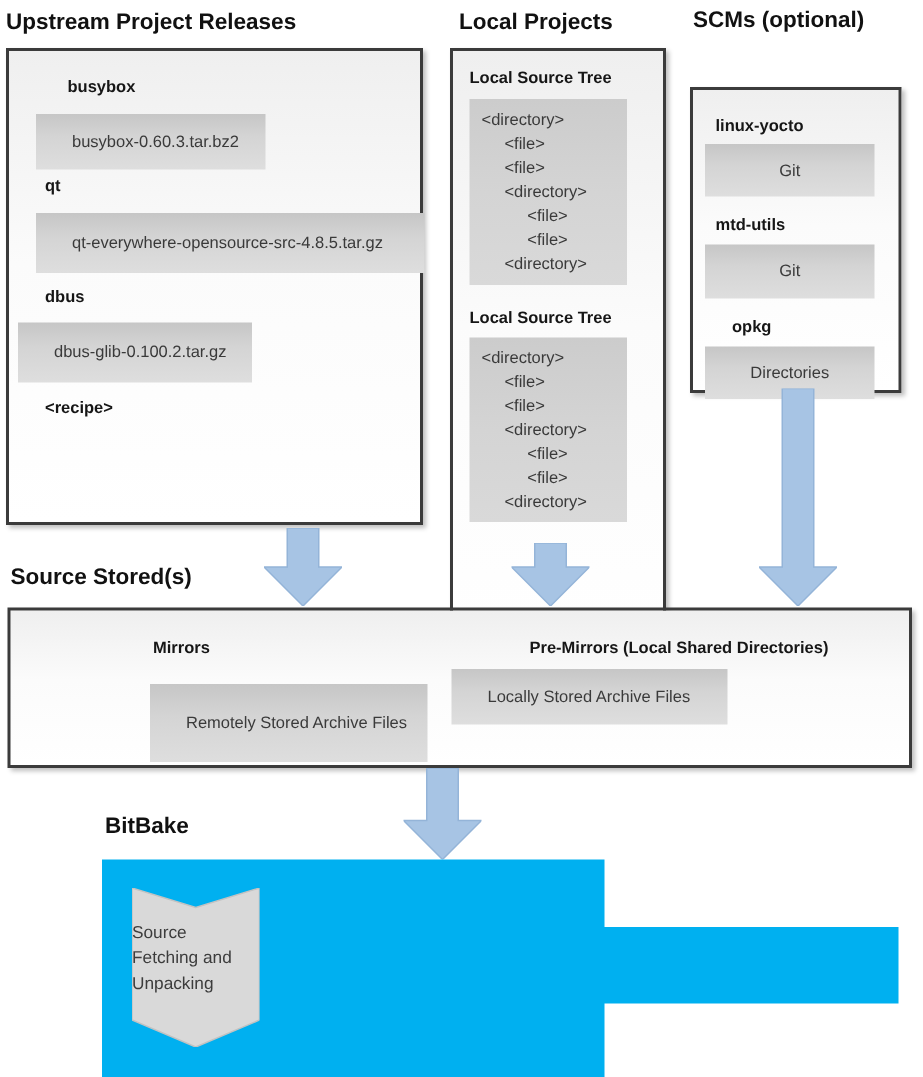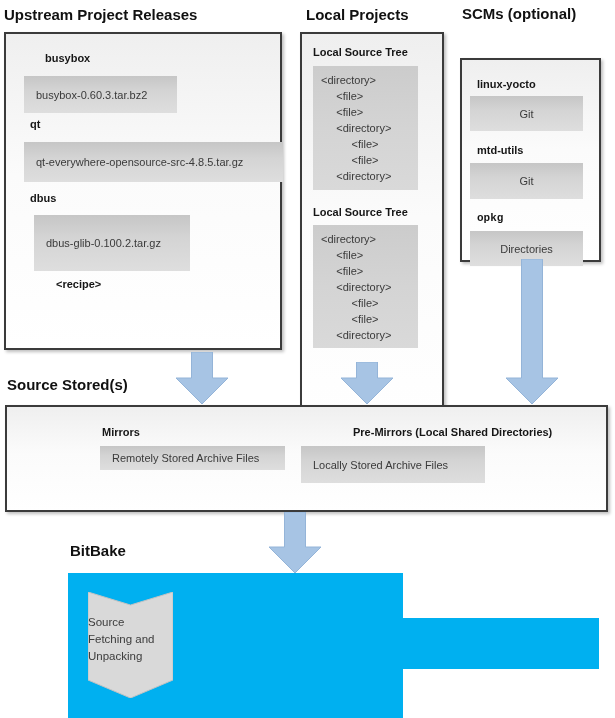--- a/index.html
+++ b/index.html
@@ -12,21 +12,21 @@
     position:absolute;border:2px solid #3b3b3b;box-sizing:border-box;
     background:linear-gradient(180deg,#efefef 0%,#fbfbfb 45%,#ffffff 100%);
     box-shadow:2px 2px 3px rgba(0,0,0,0.25);
   }
   .lbl{position:absolute;font-size:11px;font-weight:bold;color:#161616;white-space:nowrap;}
   .gbox{
     position:absolute;box-sizing:border-box;
     background:linear-gradient(180deg,#c6c6c6 0%,#d4d4d4 40%,#dedede 100%);
     font-size:11px;color:#3a3a3a;display:flex;align-items:center;
   }
-  .gbox.left{padding-left:12px;justify-content:flex-start;}
+  .gbox.left{padding-left:24px;justify-content:flex-start;}
   .gbox.center{justify-content:center;text-align:center;}
   .gbox.multiline{white-space:pre-line;line-height:15px;}
   .tree{
     position:absolute;box-sizing:border-box;
     background:linear-gradient(180deg,#cccccc 0%,#d4d4d4 50%,#d9d9d9 100%);
     font-size:11px;color:#3a3a3a;padding:6px 0 0 8px;
   }
   .tree span{display:block;white-space:pre;line-height:16px;}
   .arrow{position:absolute;}
   .cyan-rect{position:absolute;background:#00b0f0;}
@@ -46,23 +46,23 @@
   <div class="h1" style="left:306px;top:6px;">Local Projects</div>
 
   <div class="panel" style="left:4px;top:32px;width:278px;height:318px;">
     <div class="lbl" style="left:20px;top:18px;padding-left:19px;">busybox</div>
     <div class="gbox left" style="left:18px;top:42px;width:153px;height:37px;">busybox-0.60.3.tar.bz2</div>
 
     <div class="lbl" style="left:24px;top:84px;">qt</div>
     <div class="gbox left" style="left:18px;top:108px;width:259px;height:40px;">qt-everywhere-opensource-src-4.8.5.tar.gz</div>
 
     <div class="lbl" style="left:24px;top:158px;">dbus</div>
-    <div class="gbox left" style="left:28px;top:181px;width:156px;height:56px;">dbus-glib-0.100.2.tar.gz</div>
+    <div class="gbox left" style="left:6px;top:181px;width:156px;height:40px;">dbus-glib-0.100.2.tar.gz</div>
 
-    <div class="lbl" style="left:24px;top:244px;margin-left:26px;">&lt;recipe&gt;</div>
+    <div class="lbl" style="left:24px;top:232px;">&lt;recipe&gt;</div>
   </div>
 
   <div class="panel" style="left:300px;top:32px;width:144px;height:409px;">
     <div class="lbl" style="left:11px;top:12px;">Local Source Tree</div>
     <div class="tree" style="left:11px;top:32px;width:105px;height:124px;">
       <span>&lt;directory&gt;</span>
       <span>     &lt;file&gt;</span>
       <span>     &lt;file&gt;</span>
       <span>     &lt;directory&gt;</span>
       <span>          &lt;file&gt;</span>
@@ -82,38 +82,38 @@
     </div>
   </div>
 
   <div class="panel" style="left:460px;top:30px;width:141px;height:204px;margin-top:28px;">
     <div class="lbl" style="left:15px;top:18px;">linux-yocto</div>
     <div class="gbox center" style="left:8px;top:36px;width:113px;height:35px;">Git</div>
 
     <div class="lbl" style="left:15px;top:84px;">mtd-utils</div>
     <div class="gbox center" style="left:8px;top:103px;width:113px;height:36px;">Git</div>
 
-    <div class="lbl" style="left:15px;top:152px;font-family:Liberation Mono, monospace;">opkg</div>
+    <div class="lbl" style="left:26px;top:152px;">opkg</div>
     <div class="gbox center" style="left:8px;top:171px;width:113px;height:35px;">Directories</div>
   </div>
 
   <svg class="arrow" style="left:176px;top:352px;" width="52" height="52" viewBox="0 0 52 52">
     <polygon points="15.5,0 36.5,0 36.5,26 52,26 26,52 0,26 15.5,26" fill="#a7c4e4" stroke="#94b4d8" stroke-width="1"></polygon>
   </svg>
   <svg class="arrow" style="left:341px;top:362px;" width="52" height="42" viewBox="0 0 52 42">
     <polygon points="15.5,0 36.5,0 36.5,16 52,16 26,42 0,16 15.5,16" fill="#a7c4e4" stroke="#94b4d8" stroke-width="1"></polygon>
   </svg>
   <svg class="arrow" style="left:506px;top:259px;" width="52" height="145" viewBox="0 0 52 145">
     <polygon points="15.5,0 36.5,0 36.5,119 52,119 26,145 0,119 15.5,119" fill="#a7c4e4" stroke="#94b4d8" stroke-width="1"></polygon>
   </svg>
 
   <div class="h1" style="left:7px;top:376px;">Source Stored(s)</div>
   <div class="panel" style="left:5px;top:405px;width:603px;height:107px;">
     <div class="lbl" style="left:95px;top:19px;">Mirrors</div>
-    <div class="gbox left" style="left:93px;top:39px;width:185px;height:24px;">Remotely Stored Archive Files</div>
+    <div class="gbox left" style="left:93px;top:49px;width:185px;height:52px;">Remotely Stored Archive Files</div>
     <div class="lbl" style="left:298px;top:19px;padding-left:48px;">Pre-Mirrors (Local Shared Directories)</div>
     <div class="gbox left" style="left:294px;top:39px;width:184px;height:37px;">Locally Stored Archive Files</div>
   </div>
 
   <svg class="arrow" style="left:269px;top:512px;" width="52" height="61" viewBox="0 0 52 61">
     <polygon points="15.5,0 36.5,0 36.5,35 52,35 26,61 0,35 15.5,35" fill="#a7c4e4" stroke="#94b4d8" stroke-width="1"></polygon>
   </svg>
 
   <div class="h1" style="left:70px;top:542px;">BitBake</div>
   <div class="cyan-rect" style="left:68px;top:573px;width:335px;height:145px;"></div>

